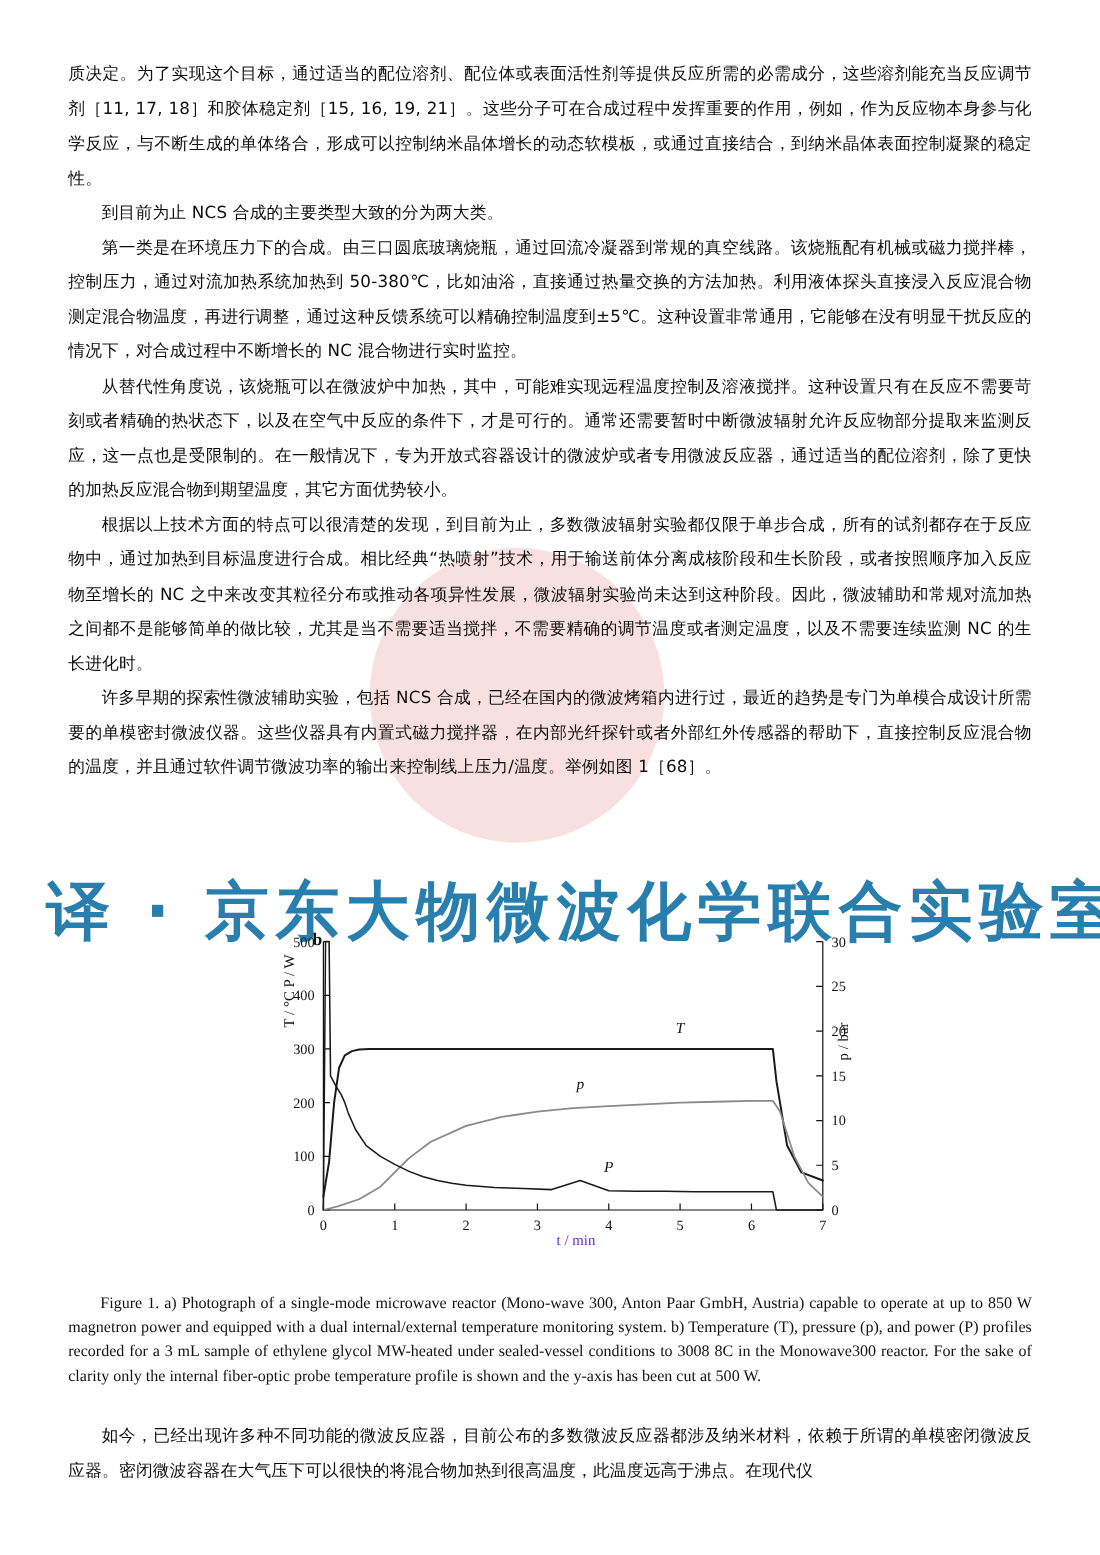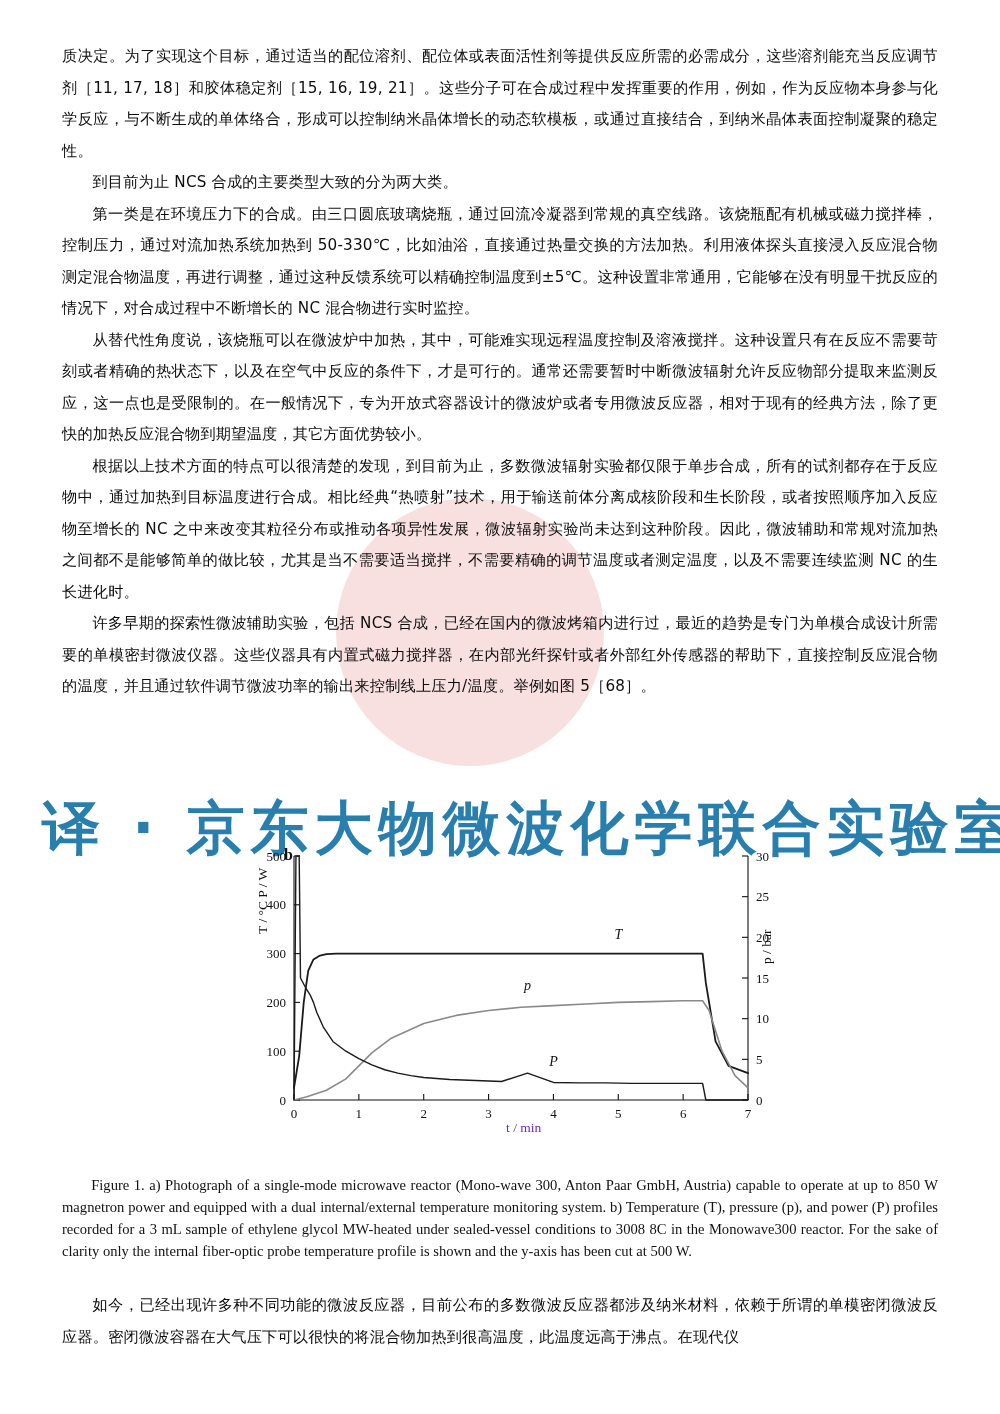--- a/index.html
+++ b/index.html
@@ -12,21 +12,21 @@
     width: 1000px;
     height: 1414px;
     background: #fff;
     overflow: hidden;
     font-family: "Liberation Serif", serif;
     color: #111;
   }
   .content {
     position: absolute;
     left: 62px;
-    top: 41px;
+    top: 52px;
     width: 876px;
   }
   p.cn {
     margin: 0 0 0 0;
     font-family: "DejaVu Sans", sans-serif;
     font-size: 15.2px;
     line-height: 31.5px;
     text-align: justify;
     text-justify: inter-ideograph;
     letter-spacing: 0.2px;
@@ -140,24 +140,24 @@
 <body>
 
 <div class="page">
 
   <div class="wm-circle"></div>
   <div class="wm-text">译 · 京东大物微波化学联合实验室</div>
 
   <div class="content text-layer">
     <p class="cn">质决定。为了实现这个目标，通过适当的配位溶剂、配位体或表面活性剂等提供反应所需的必需成分，这些溶剂能充当反应调节剂［11, 17, 18］和胶体稳定剂［15, 16, 19, 21］。这些分子可在合成过程中发挥重要的作用，例如，作为反应物本身参与化学反应，与不断生成的单体络合，形成可以控制纳米晶体增长的动态软模板，或通过直接结合，到纳米晶体表面控制凝聚的稳定性。</p>
     <p class="cn indent">到目前为止 NCS 合成的主要类型大致的分为两大类。</p>
-    <p class="cn indent">第一类是在环境压力下的合成。由三口圆底玻璃烧瓶，通过回流冷凝器到常规的真空线路。该烧瓶配有机械或磁力搅拌棒，控制压力，通过对流加热系统加热到 50-330℃，比如油浴，直接通过热量交换的方法加热。利用液体探头直接浸入反应混合物测定混合物温度，再进行调整，通过这种反馈系统可以精确控制温度到±5℃。这种设置非常通用，它能够在没有明显干扰反应的情况下，对合成过程中不断增长的 NC 混合物进行实时监控。</p>
-    <p class="cn indent">从替代性角度说，该烧瓶可以在微波炉中加热，其中，可能难实现远程温度控制及溶液搅拌。这种设置只有在反应不需要苛刻或者精确的热状态下，以及在空气中反应的条件下，才是可行的。通常还需要暂时中断微波辐射允许反应物部分提取来监测反应，这一点也是受限制的。在一般情况下，专为开放式容器设计的微波炉或者专用微波反应器，相对于现有的经典方法，除了更快的加热反应混合物到期望温度，其它方面优势较小。</p>
+    <p class="cn indent">第一类是在环境压力下的合成。由三口圆底玻璃烧瓶，通过回流冷凝器到常规的真空线路。该烧瓶配有机械或磁力搅拌棒，控制压力，通过对流加热系统加热到 50-380℃，比如油浴，直接通过热量交换的方法加热。利用液体探头直接浸入反应混合物测定混合物温度，再进行调整，通过这种反馈系统可以精确控制温度到±5℃。这种设置非常通用，它能够在没有明显干扰反应的情况下，对合成过程中不断增长的 NC 混合物进行实时监控。</p>
+    <p class="cn indent">从替代性角度说，该烧瓶可以在微波炉中加热，其中，可能难实现远程温度控制及溶液搅拌。这种设置只有在反应不需要苛刻或者精确的热状态下，以及在空气中反应的条件下，才是可行的。通常还需要暂时中断微波辐射允许反应物部分提取来监测反应，这一点也是受限制的。在一般情况下，专为开放式容器设计的微波炉或者专用微波反应器，通过适当的配位溶剂，除了更快的加热反应混合物到期望温度，其它方面优势较小。</p>
     <p class="cn indent">根据以上技术方面的特点可以很清楚的发现，到目前为止，多数微波辐射实验都仅限于单步合成，所有的试剂都存在于反应物中，通过加热到目标温度进行合成。相比经典“热喷射”技术，用于输送前体分离成核阶段和生长阶段，或者按照顺序加入反应物至增长的 NC 之中来改变其粒径分布或推动各项异性发展，微波辐射实验尚未达到这种阶段。因此，微波辅助和常规对流加热之间都不是能够简单的做比较，尤其是当不需要适当搅拌，不需要精确的调节温度或者测定温度，以及不需要连续监测 NC 的生长进化时。</p>
-    <p class="cn indent">许多早期的探索性微波辅助实验，包括 NCS 合成，已经在国内的微波烤箱内进行过，最近的趋势是专门为单模合成设计所需要的单模密封微波仪器。这些仪器具有内置式磁力搅拌器，在内部光纤探针或者外部红外传感器的帮助下，直接控制反应混合物的温度，并且通过软件调节微波功率的输出来控制线上压力/温度。举例如图 5［68］。</p>
+    <p class="cn indent">许多早期的探索性微波辅助实验，包括 NCS 合成，已经在国内的微波烤箱内进行过，最近的趋势是专门为单模合成设计所需要的单模密封微波仪器。这些仪器具有内置式磁力搅拌器，在内部光纤探针或者外部红外传感器的帮助下，直接控制反应混合物的温度，并且通过软件调节微波功率的输出来控制线上压力/温度。举例如图 1［68］。</p>
   </div>
 
   <div class="figure-wrap">
     <div class="chart-area">
       <div class="panel-label">b</div>
       <div class="axis-title-left">T / °C   P / W</div>
       <div class="axis-title-right">p / bar</div>
       <div class="axis-title-bottom">t / min</div>
 
       <svg id="chart-svg" width="876" height="310" viewBox="0 0 876 310">

